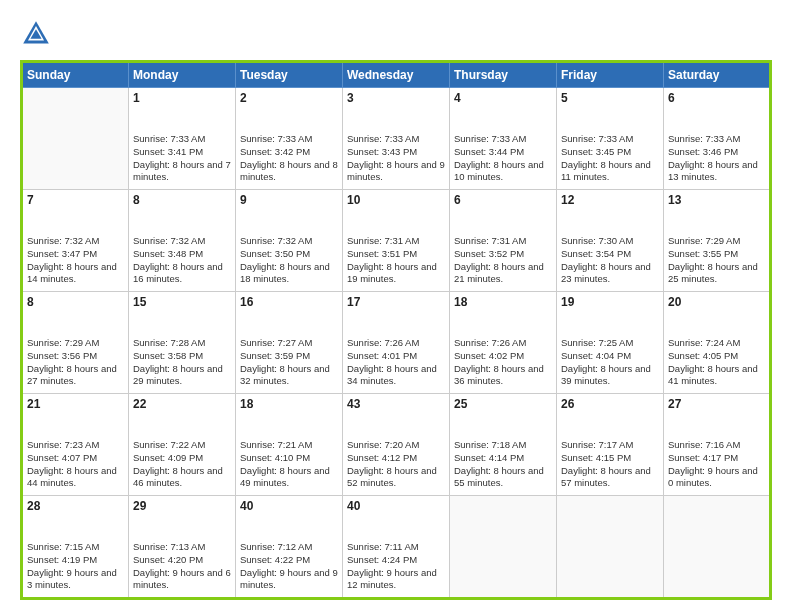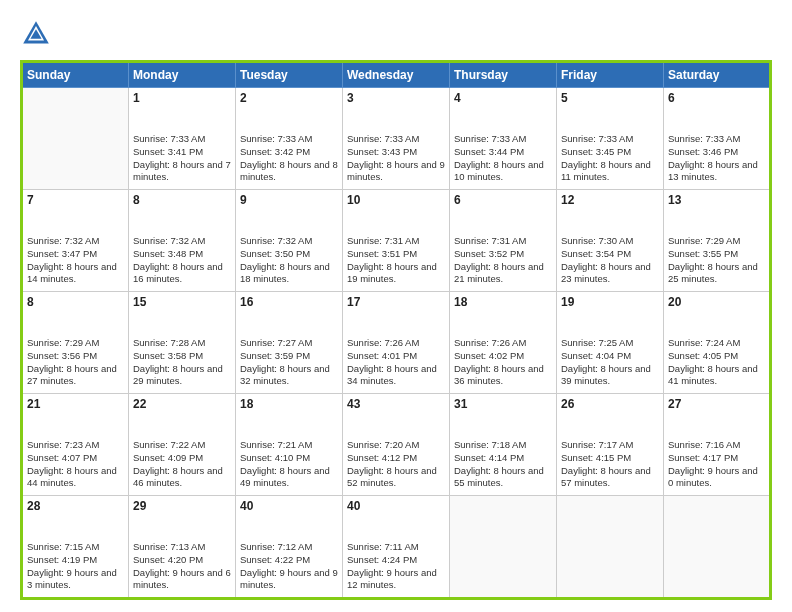--- a/index.html
+++ b/index.html
@@ -228,21 +228,21 @@
           </td>
           <td>
             <span class="day-num">18</span>
             <div class="cell-text">Sunrise: 7:21 AM<br>Sunset: 4:10 PM<br>Daylight: 8 hours and 49 minutes.</div>
           </td>
           <td>
             <span class="day-num">43</span>
             <div class="cell-text">Sunrise: 7:20 AM<br>Sunset: 4:12 PM<br>Daylight: 8 hours and 52 minutes.</div>
           </td>
           <td>
-            <span class="day-num">31</span>
+            <span class="day-num">25</span>
             <div class="cell-text">Sunrise: 7:18 AM<br>Sunset: 4:14 PM<br>Daylight: 8 hours and 55 minutes.</div>
           </td>
           <td>
             <span class="day-num">26</span>
             <div class="cell-text">Sunrise: 7:17 AM<br>Sunset: 4:15 PM<br>Daylight: 8 hours and 57 minutes.</div>
           </td>
           <td>
             <span class="day-num">27</span>
             <div class="cell-text">Sunrise: 7:16 AM<br>Sunset: 4:17 PM<br>Daylight: 9 hours and 0 minutes.</div>
           </td>

